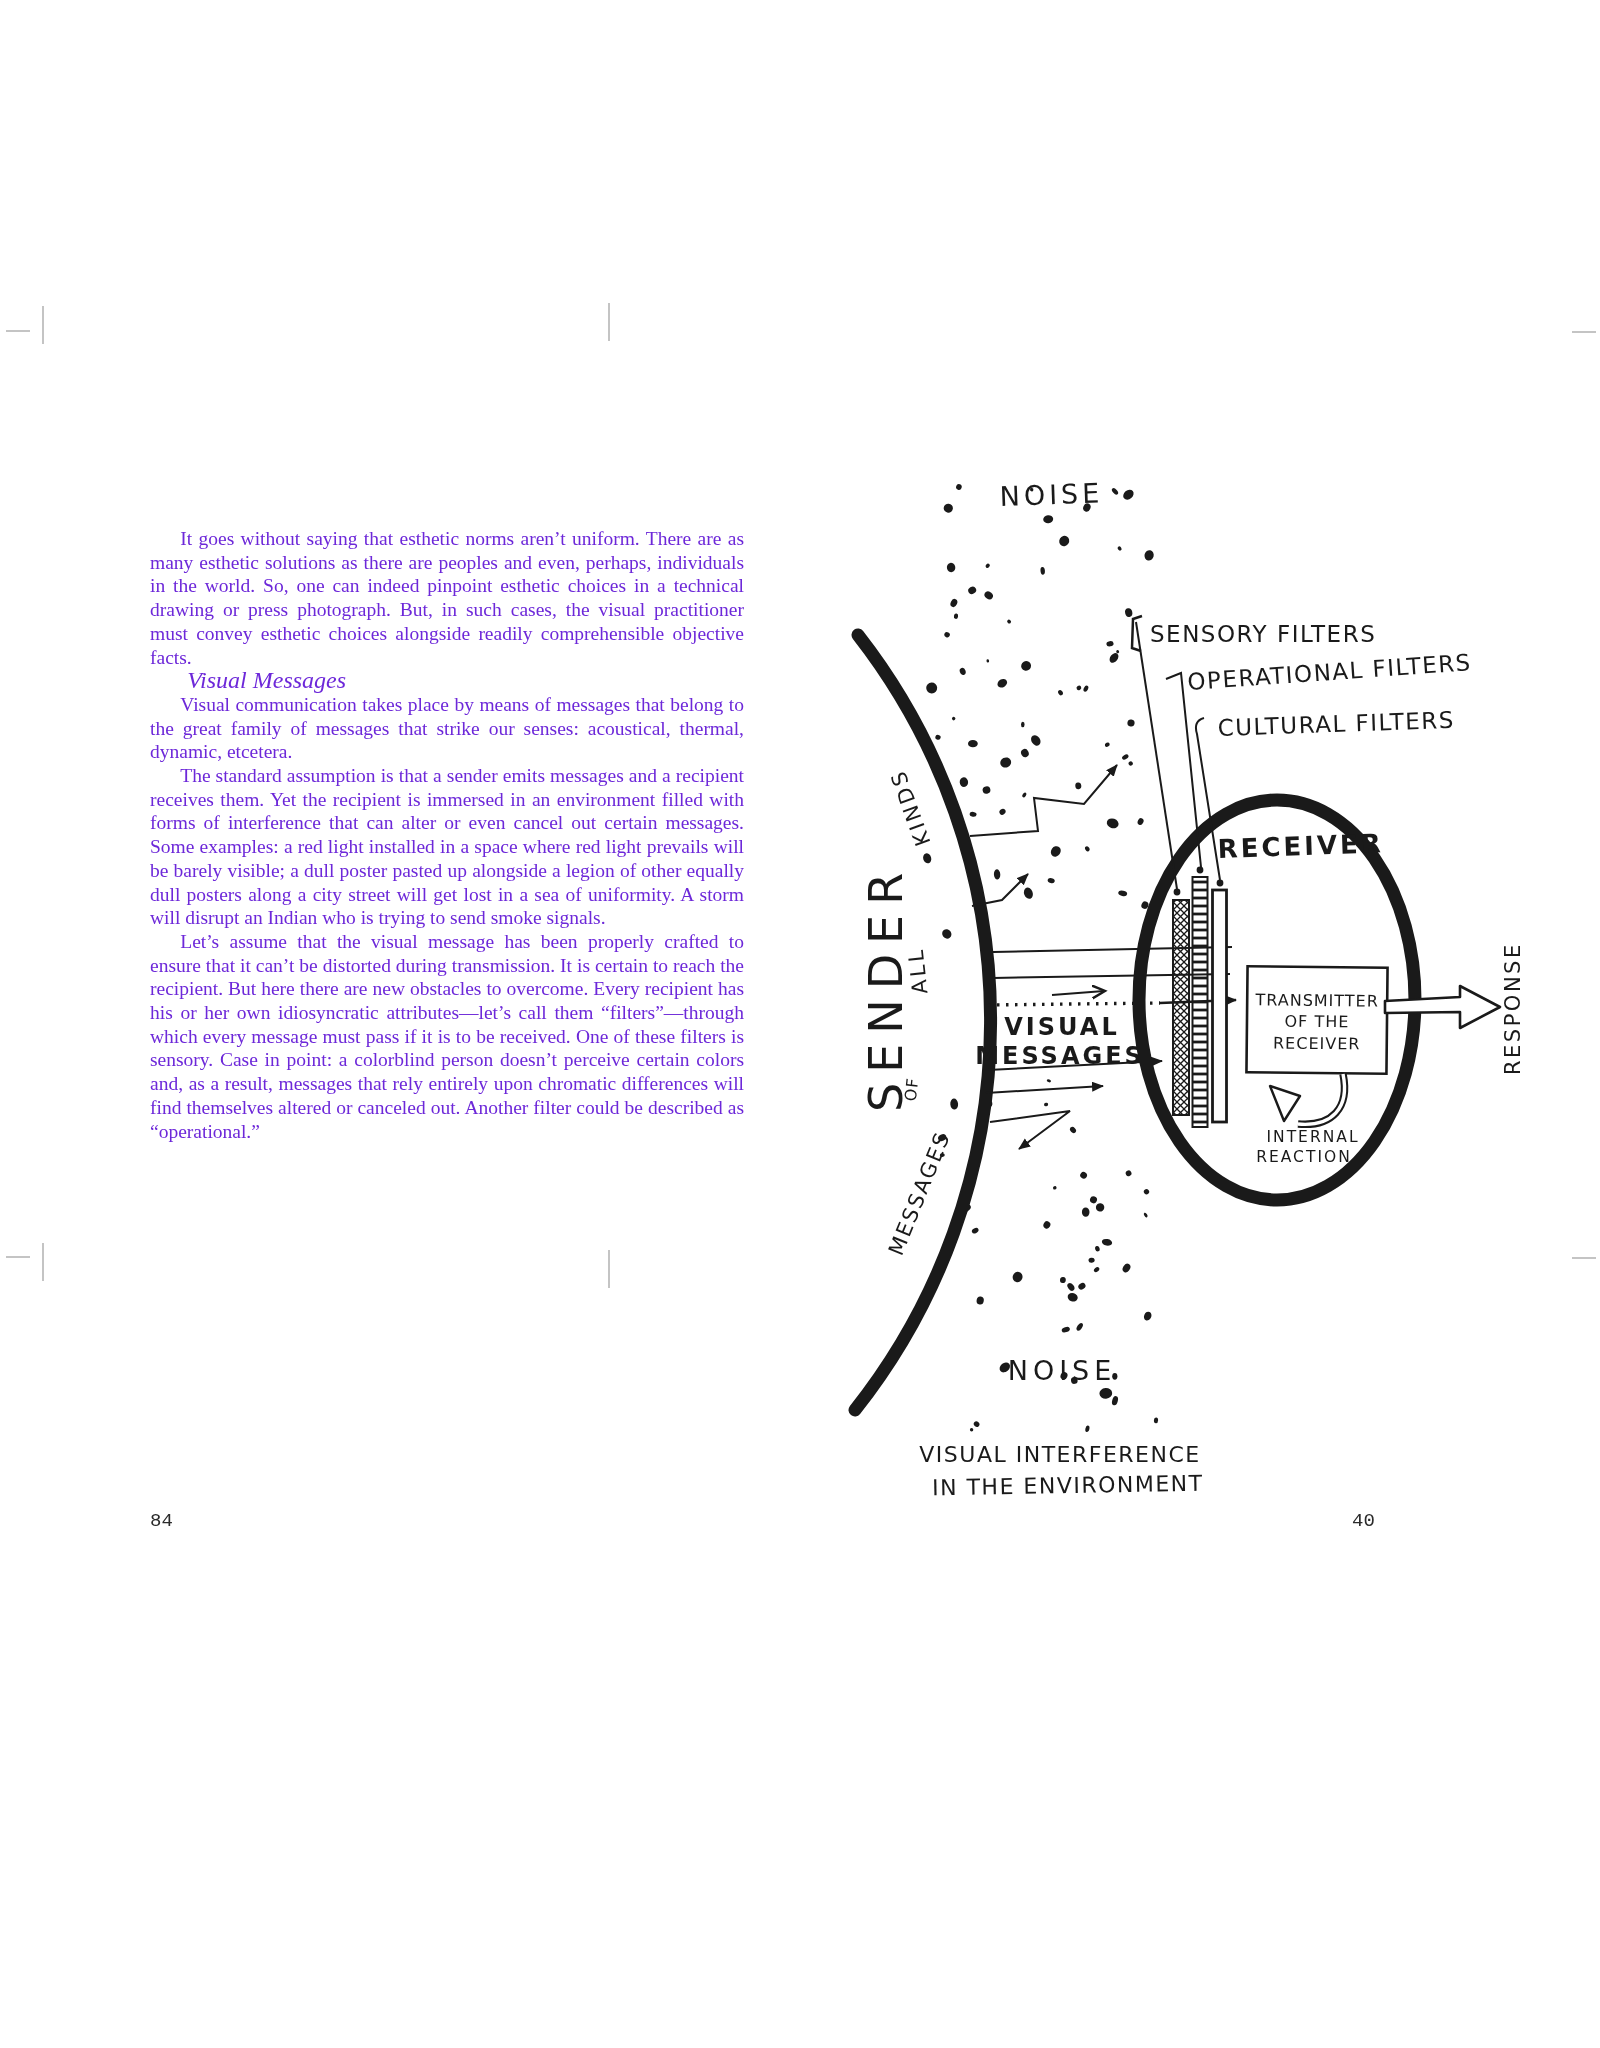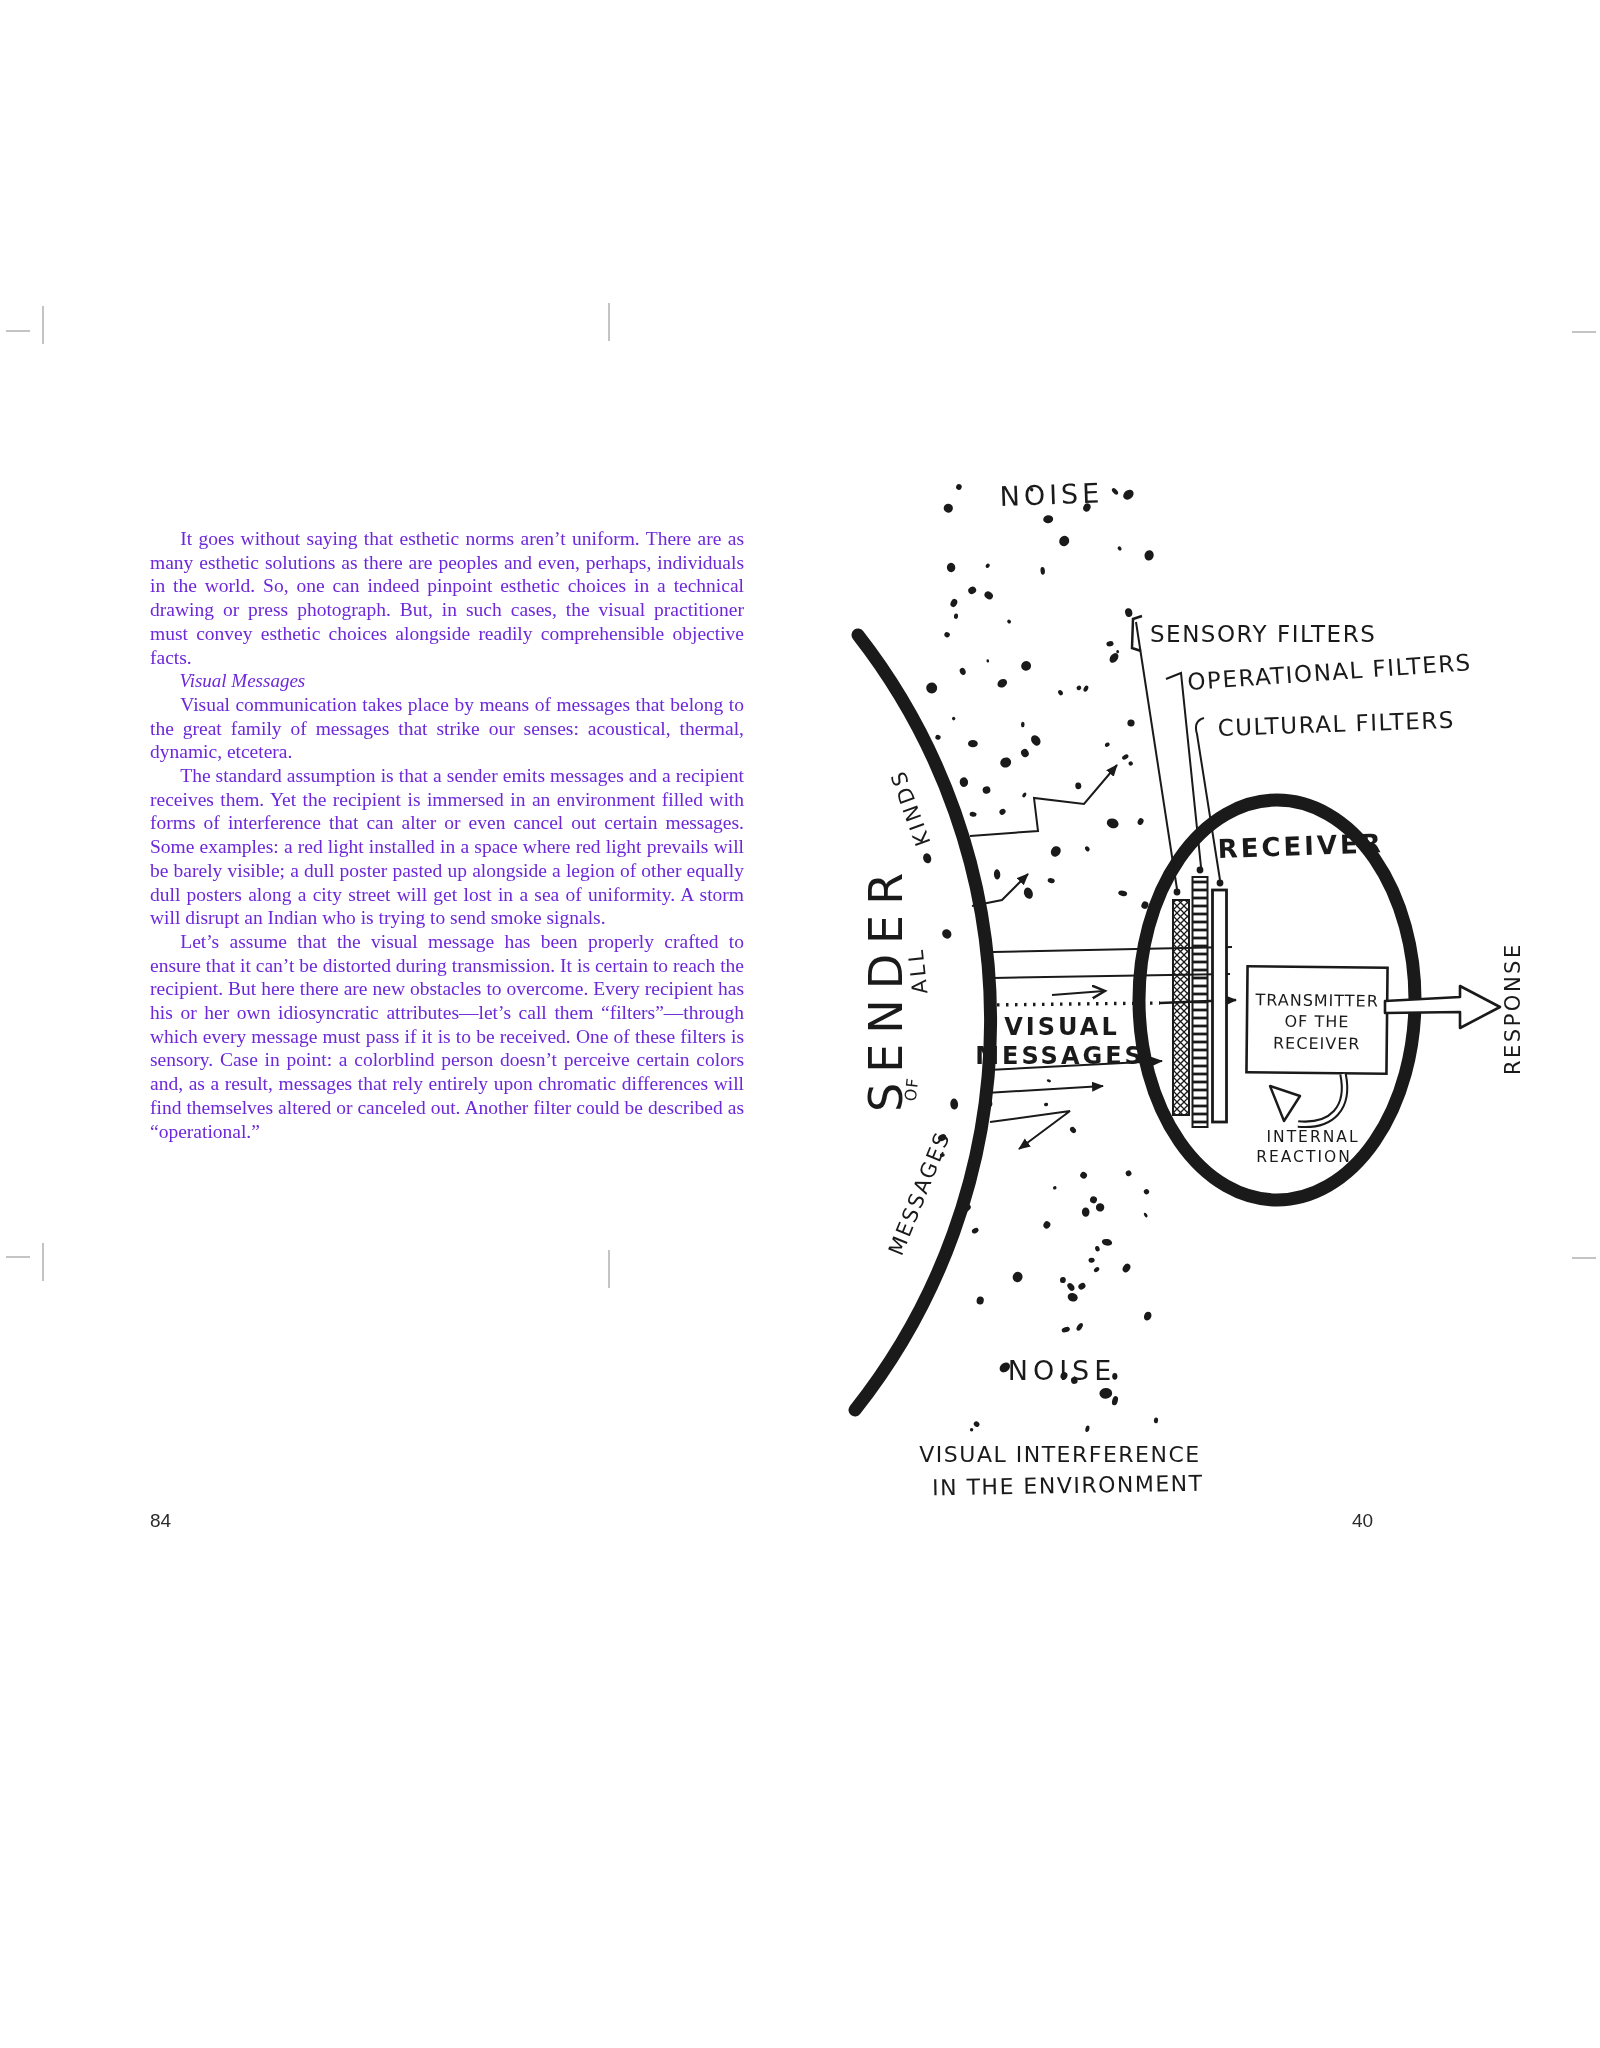--- a/index.html
+++ b/index.html
@@ -11,25 +11,25 @@
   
   .text-column{
     position:absolute;left:150px;top:527px;width:594px;
     font-size:19.5px;line-height:23.7px;text-align:justify;
     color:#6d28d9;
   }
   .text-column p{margin:0;text-indent:1.55em;}
   .text-column p.force-just{text-align-last:justify;}
   .section-heading{
     font-style:italic;margin:30px 0 27px 0;text-indent:0;
-    font-size:19px;
+    font-size:24px;
   }
   .page-number{
     position:absolute;font-size:19px;color:#2b2b2b;
-    font-family:Liberation Sans, sans-serif;
+    font-family:Liberation Mono, monospace;
   }
   #pageno-left{left:150px;top:1510px;}
   #pageno-right{left:1352px;top:1510px;}
   
   .cropmark{position:absolute;background:#c4c4c4;}
   
   #diagram-wrap{position:absolute;left:820px;top:430px;width:760px;height:1120px;}
   .hand{font-family:"DejaVu Sans",sans-serif;fill:#1a1a1a;}
   .ink{stroke:#1a1a1a;}
 </style>

